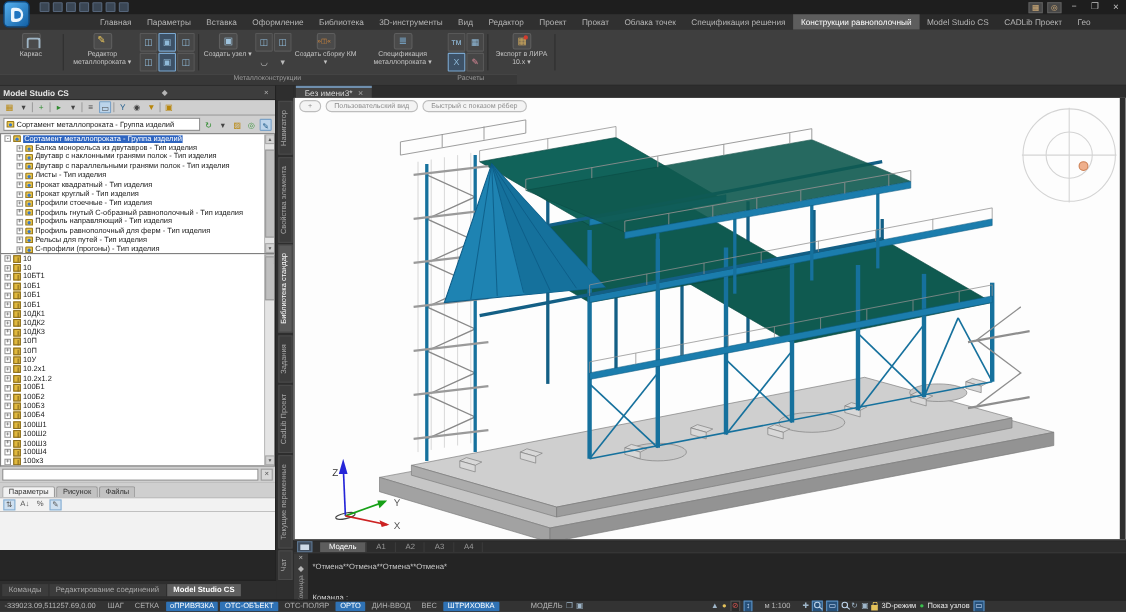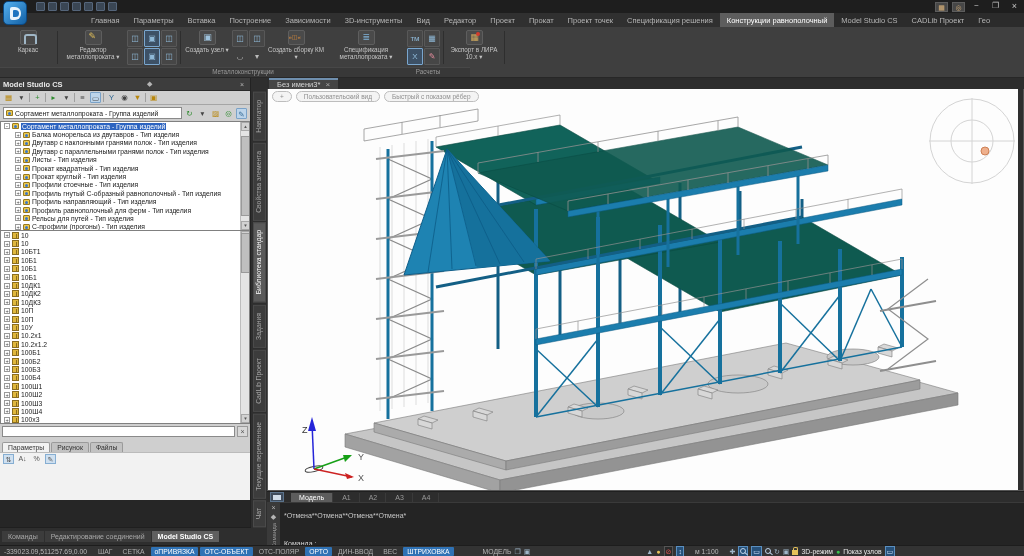--- a/index.html
+++ b/index.html
@@ -171,28 +171,28 @@
       <span class="winbtn">−</span>
       <span class="winbtn">❐</span>
       <span class="winbtn close">×</span>
     </div>
   </div>
 
   <div id="tabbar">
       <div class="rtab">Главная</div>
       <div class="rtab">Параметры</div>
       <div class="rtab">Вставка</div>
-      <div class="rtab">Построение</div>
-      <div class="rtab">Зависимости</div>
+      <div class="rtab">Оформление</div>
+      <div class="rtab">Библиотека</div>
       <div class="rtab">3D-инструменты</div>
       <div class="rtab">Вид</div>
       <div class="rtab">Редактор</div>
       <div class="rtab">Проект</div>
       <div class="rtab">Прокат</div>
-      <div class="rtab">Проект точек</div>
+      <div class="rtab">Облака точек</div>
       <div class="rtab">Спецификация решения</div>
       <div class="rtab active">Конструкции равнополочный</div>
       <div class="rtab">Model Studio CS</div>
       <div class="rtab">CADLib Проект</div>
       <div class="rtab">Гео</div>
     </div>
 
   <div id="ribbon">
     <div id="ribbon-row">
       <div class="bigbtn">

